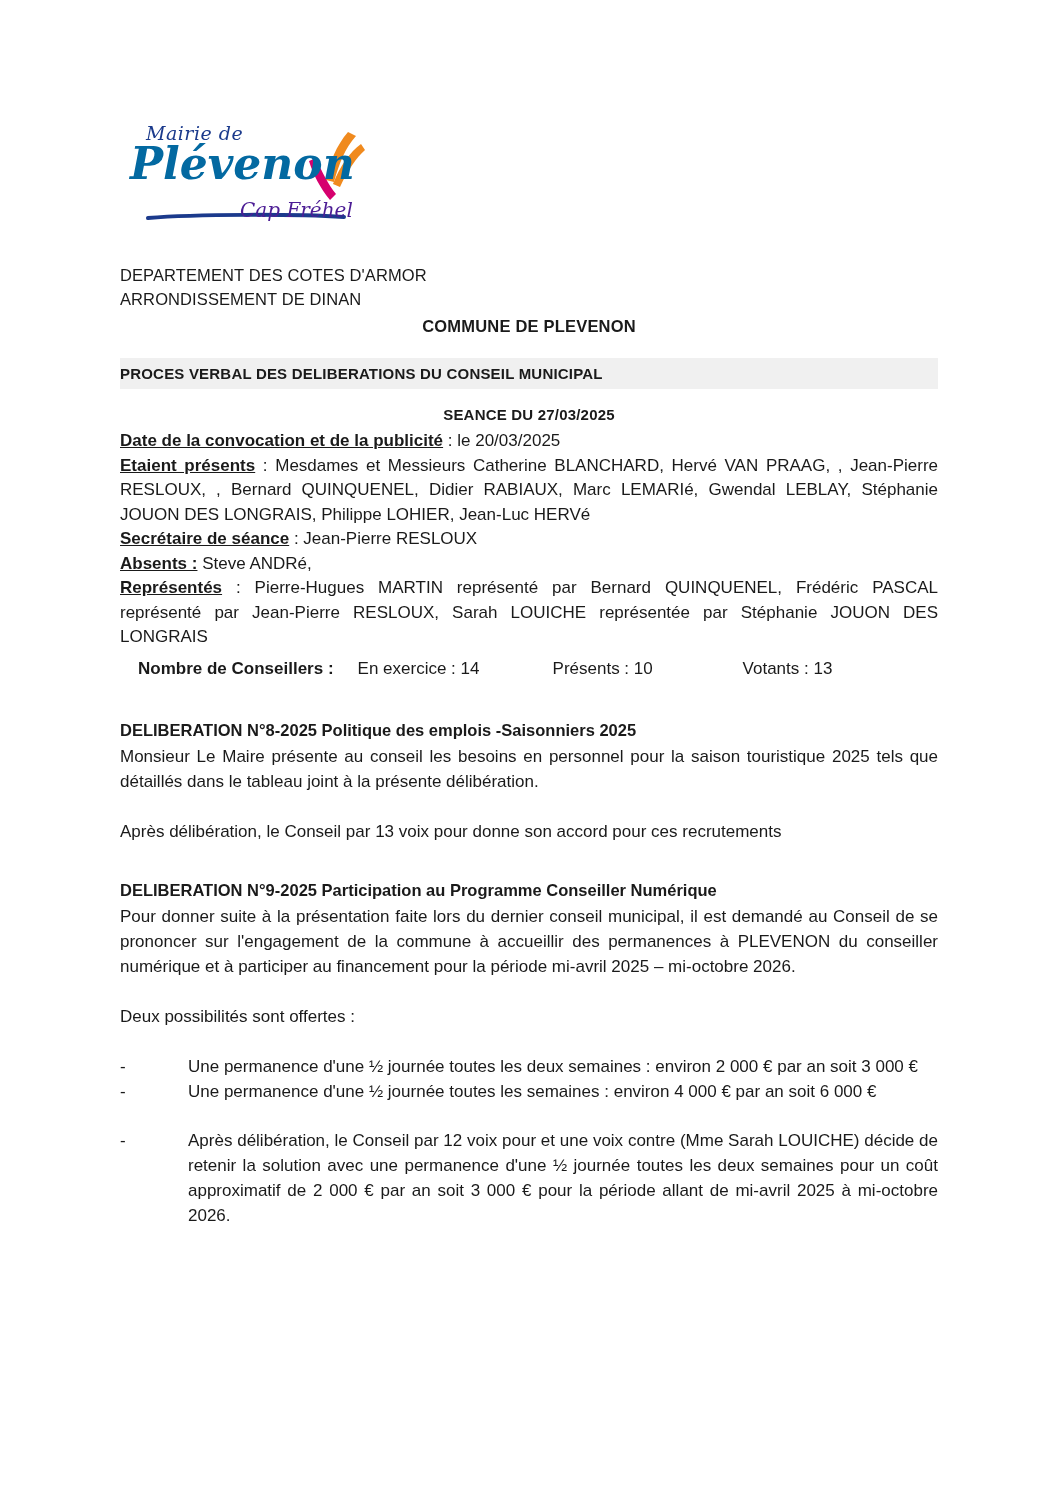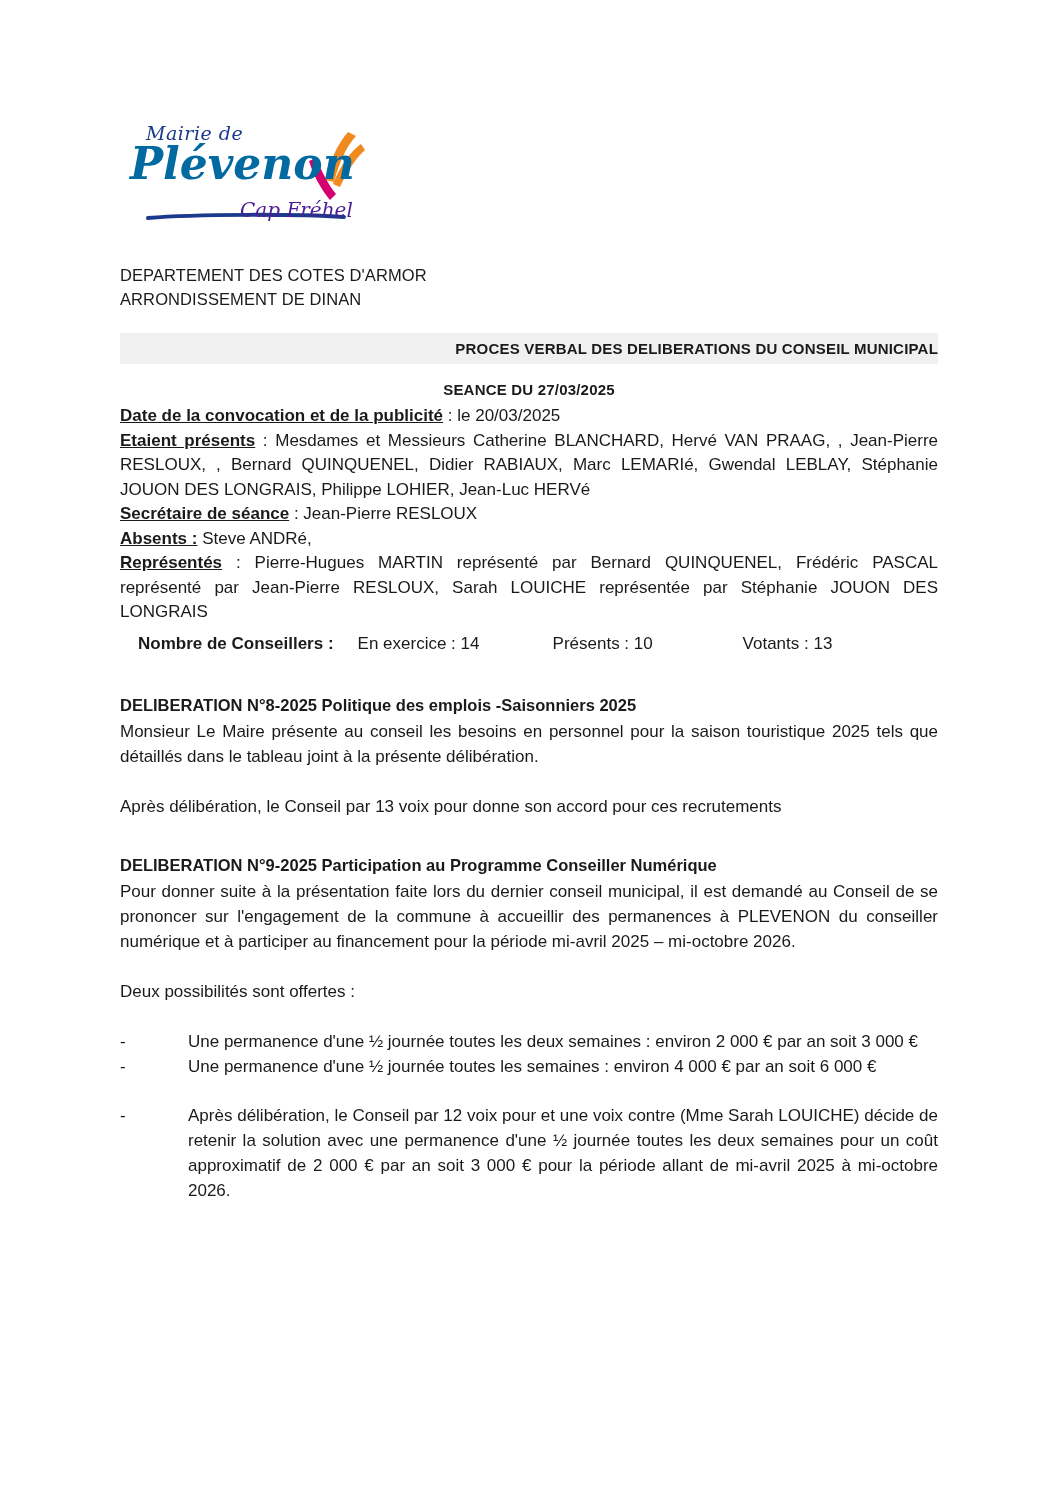--- a/index.html
+++ b/index.html
@@ -90,21 +90,21 @@
   .commune {
     text-align: center;
     font-weight: bold;
     font-size: 16.5px;
     margin-top: 6px;
     letter-spacing: 0.2px;
   }
   .pv-band {
     margin-top: 22px;
     background: #f0f0f0;
-    text-align: right;
+    text-align: left;
     font-weight: bold;
     font-size: 15px;
     padding: 7px 0 7px 0;
     letter-spacing: 0.2px;
   }
   .seance {
     text-align: center;
     font-weight: bold;
     font-size: 15px;
     margin-top: 17px;
@@ -189,20 +189,21 @@
       <svg class="logo-underline" viewBox="0 0 200 9">
         <path d="M2 6 C50 2, 150 2, 198 5" stroke="#1b3a8c" stroke-width="4" fill="none" stroke-linecap="round"></path>
       </svg>
       <div class="logo-mairie">Mairie de</div>
       <div class="logo-plevenon">Plévenon</div>
       <div class="logo-cap">Cap Fréhel</div>
     </div>
 
     <div class="dept-line">DEPARTEMENT DES COTES D'ARMOR</div>
     <div class="dept-line">ARRONDISSEMENT DE DINAN</div>
+    <div class="commune">COMMUNE DE PLEVENON</div>
 
     <div class="pv-band">PROCES VERBAL DES DELIBERATIONS DU CONSEIL MUNICIPAL</div>
 
     <div class="seance">SEANCE DU 27/03/2025</div>
 
 
     <p class="body tight">
       <span class="u-bold">Date de la convocation et de la publicité</span><span> : le 20/03/2025</span>
     </p>
 

